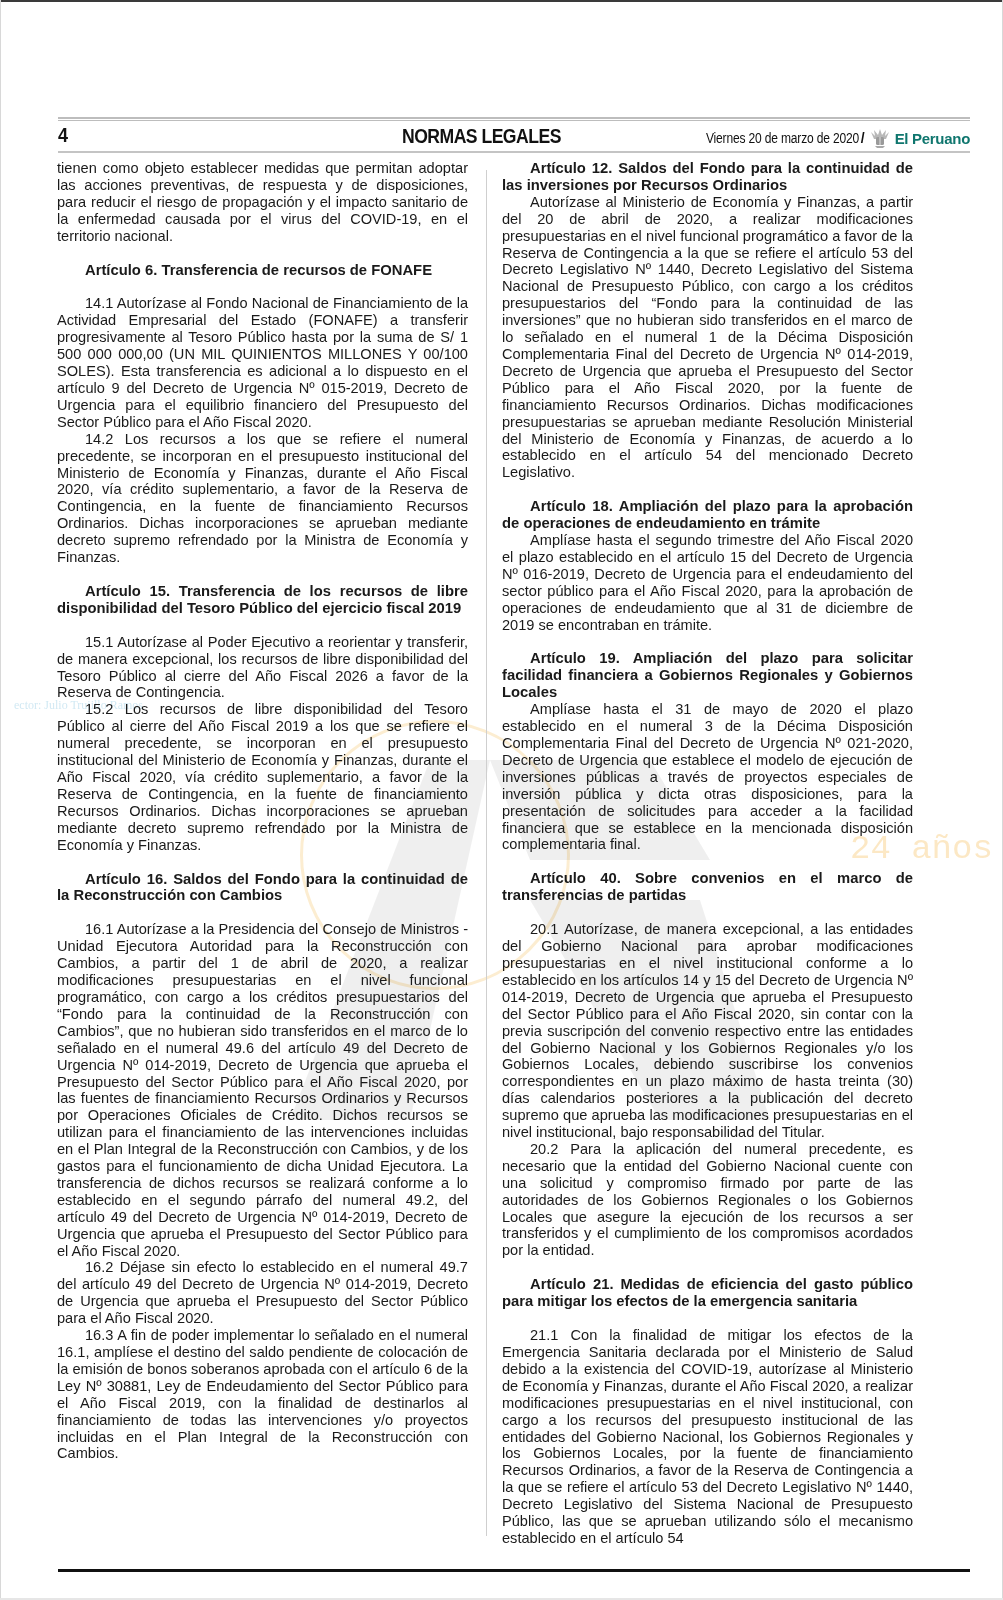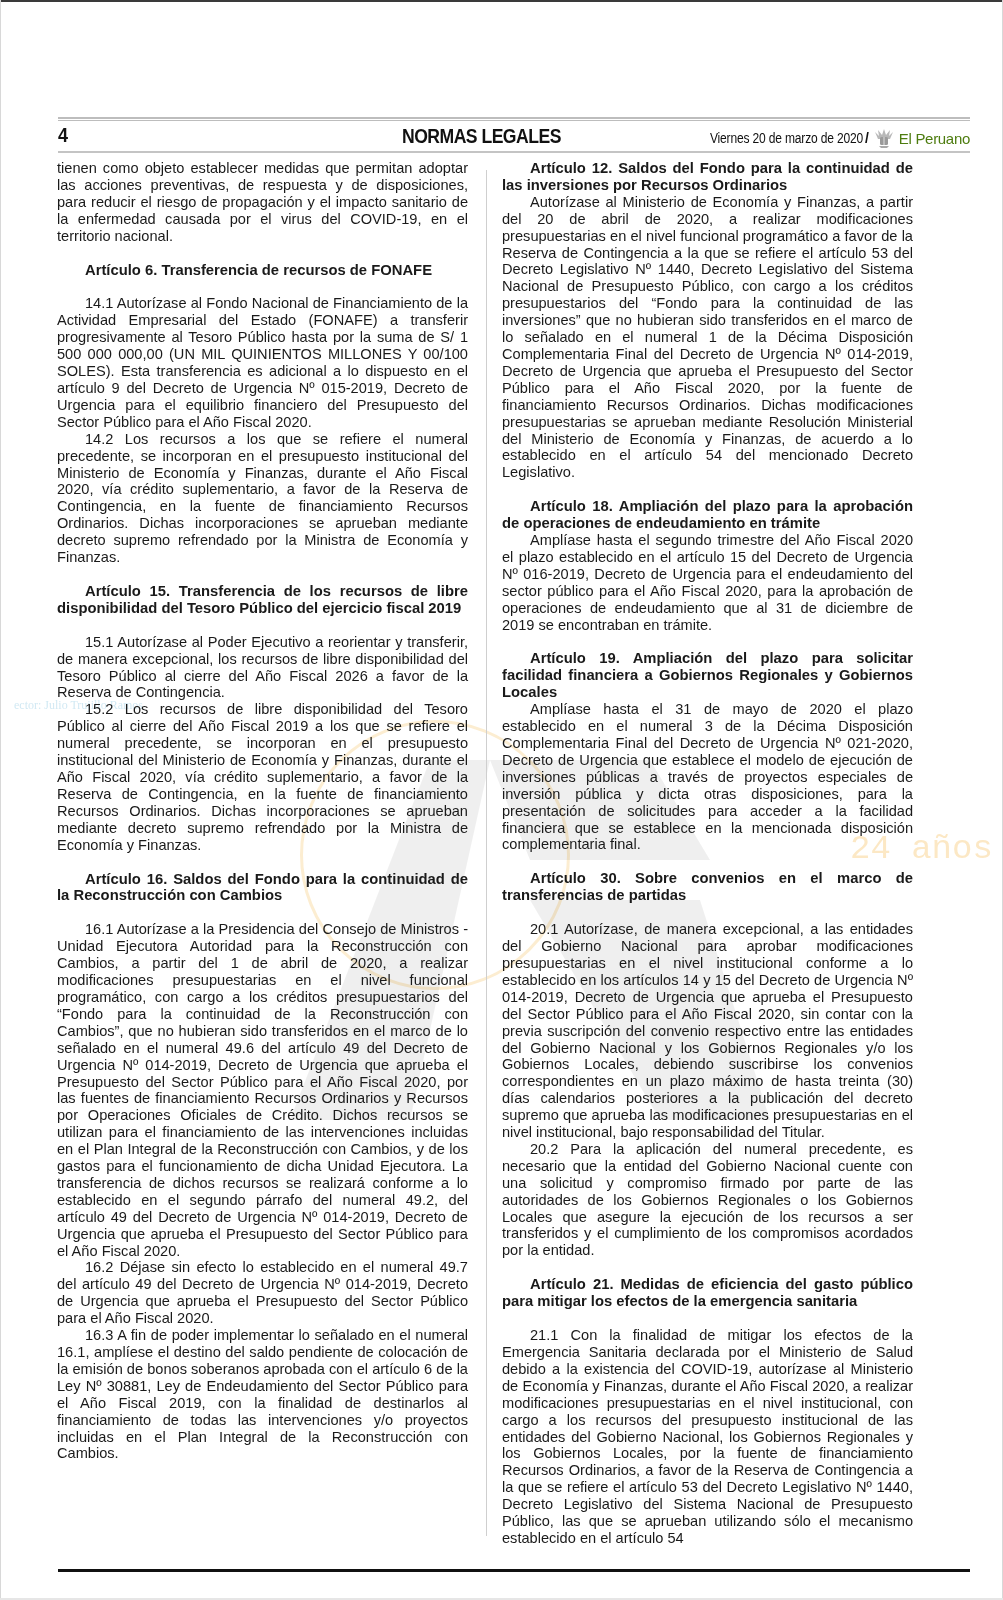--- a/index.html
+++ b/index.html
@@ -18,21 +18,21 @@
 
     .header { position: absolute; left: 58px; top: 124px; width: 912px; height: 26px; }
     .page-number { position: absolute; left: 0; top: 0; font-family: "Liberation Sans", sans-serif;
       font-weight: bold; font-size: 20px; letter-spacing: -0.5px; color: #111; transform: scaleX(0.9); transform-origin: left; }
     .section-title { position: absolute; left: 344px; top: 1px; font-family: "Liberation Sans", sans-serif;
       font-weight: bold; font-size: 20px; color: #111; letter-spacing: -0.6px; transform: scaleX(0.88); transform-origin: left; }
     .header-right { position: absolute; right: 0; top: 3px; display: flex; align-items: center; gap: 4px; }
     .pub-date { font-family: "Liberation Sans", sans-serif; font-size: 14px; color: #111; transform: scaleX(0.86); transform-origin: right; letter-spacing: -0.2px; }
     .slash { font-size: 14px; font-weight: bold; color: #111; margin-left: -2px; }
     .coat-icon { width: 22px; height: 22px; display: inline-block; }
-    .paper-name { font-family: "Liberation Sans", sans-serif; font-weight: normal; font-size: 15px; color: #4d7c0f; letter-spacing: -0.3px; }
+    .paper-name { font-family: "Liberation Sans", sans-serif; font-weight: bold; font-size: 15px; color: #0f766e; letter-spacing: -0.3px; }
 
     .column { position: absolute; top: 160px; width: 411px; font-size: 14.6px; line-height: 16.9px; text-align: justify; }
     .col-left { left: 57px; }
     .col-right { left: 502px; }
     .col-divider { position: absolute; left: 486px; top: 170px; width: 1px; height: 1366px; background: #cfcfcf; }
 
     .para { text-indent: 28px; }
     .para.noindent { text-indent: 0; }
     .heading { font-weight: bold; text-indent: 28px; font-size: 14.8px; line-height: 16.9px; }
     .gap { height: 17px; }
@@ -109,21 +109,21 @@
 <div class="column col-right">
   <p class="heading">Artículo 12. Saldos del Fondo para la continuidad de las inversiones por Recursos Ordinarios</p>
   <p class="para">Autorízase al Ministerio de Economía y Finanzas, a partir del 20 de abril de 2020, a realizar modificaciones presupuestarias en el nivel funcional programático a favor de la Reserva de Contingencia a la que se refiere el artículo 53 del Decreto Legislativo Nº 1440, Decreto Legislativo del Sistema Nacional de Presupuesto Público, con cargo a los créditos presupuestarios del “Fondo para la continuidad de las inversiones” que no hubieran sido transferidos en el marco de lo señalado en el numeral 1 de la Décima Disposición Complementaria Final del Decreto de Urgencia Nº 014-2019, Decreto de Urgencia que aprueba el Presupuesto del Sector Público para el Año Fiscal 2020, por la fuente de financiamiento Recursos Ordinarios. Dichas modificaciones presupuestarias se aprueban mediante Resolución Ministerial del Ministerio de Economía y Finanzas, de acuerdo a lo establecido en el artículo 54 del mencionado Decreto Legislativo.</p>
   <div class="gap"></div>
   <p class="heading">Artículo 18. Ampliación del plazo para la aprobación de operaciones de endeudamiento en trámite</p>
   <p class="para">Amplíase hasta el segundo trimestre del Año Fiscal 2020 el plazo establecido en el artículo 15 del Decreto de Urgencia Nº 016-2019, Decreto de Urgencia para el endeudamiento del sector público para el Año Fiscal 2020, para la aprobación de operaciones de endeudamiento que al 31 de diciembre de 2019 se encontraban en trámite.</p>
   <div class="gap"></div>
   <p class="heading">Artículo 19. Ampliación del plazo para solicitar facilidad financiera a Gobiernos Regionales y Gobiernos Locales</p>
   <p class="para">Amplíase hasta el 31 de mayo de 2020 el plazo establecido en el numeral 3 de la Décima Disposición Complementaria Final del Decreto de Urgencia Nº 021-2020, Decreto de Urgencia que establece el modelo de ejecución de inversiones públicas a través de proyectos especiales de inversión pública y dicta otras disposiciones, para la presentación de solicitudes para acceder a la facilidad financiera que se establece en la mencionada disposición complementaria final.</p>
   <div class="gap"></div>
-  <p class="heading">Artículo 30. Sobre convenios en el marco de transferencias de partidas</p>
+  <p class="heading">Artículo 40. Sobre convenios en el marco de transferencias de partidas</p>
   <div class="gap"></div>
   <p class="para">20.1 Autorízase, de manera excepcional, a las entidades del Gobierno Nacional para aprobar modificaciones presupuestarias en el nivel institucional conforme a lo establecido en los artículos 14 y 15 del Decreto de Urgencia Nº 014-2019, Decreto de Urgencia que aprueba el Presupuesto del Sector Público para el Año Fiscal 2020, sin contar con la previa suscripción del convenio respectivo entre las entidades del Gobierno Nacional y los Gobiernos Regionales y/o los Gobiernos Locales, debiendo suscribirse los convenios correspondientes en un plazo máximo de hasta treinta (30) días calendarios posteriores a la publicación del decreto supremo que aprueba las modificaciones presupuestarias en el nivel institucional, bajo responsabilidad del Titular.</p>
   <p class="para">20.2 Para la aplicación del numeral precedente, es necesario que la entidad del Gobierno Nacional cuente con una solicitud y compromiso firmado por parte de las autoridades de los Gobiernos Regionales o los Gobiernos Locales que asegure la ejecución de los recursos a ser transferidos y el cumplimiento de los compromisos acordados por la entidad.</p>
   <div class="gap"></div>
   <p class="heading">Artículo 21. Medidas de eficiencia del gasto público para mitigar los efectos de la emergencia sanitaria</p>
   <div class="gap"></div>
   <p class="para">21.1 Con la finalidad de mitigar los efectos de la Emergencia Sanitaria declarada por el Ministerio de Salud debido a la existencia del COVID-19, autorízase al Ministerio de Economía y Finanzas, durante el Año Fiscal 2020, a realizar modificaciones presupuestarias en el nivel institucional, con cargo a los recursos del presupuesto institucional de las entidades del Gobierno Nacional, los Gobiernos Regionales y los Gobiernos Locales, por la fuente de financiamiento Recursos Ordinarios, a favor de la Reserva de Contingencia a la que se refiere el artículo 53 del Decreto Legislativo Nº 1440, Decreto Legislativo del Sistema Nacional de Presupuesto Público, las que se aprueban utilizando sólo el mecanismo establecido en el artículo 54</p>
 </div>
 
 <div class="rule-bottom"></div>

